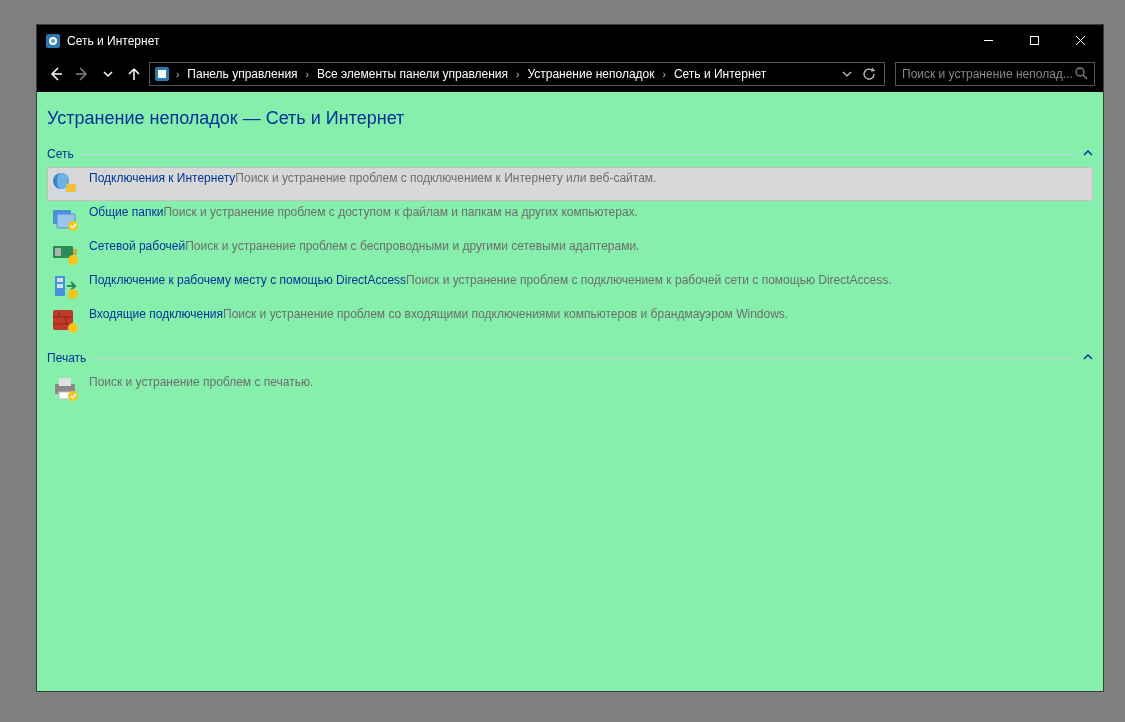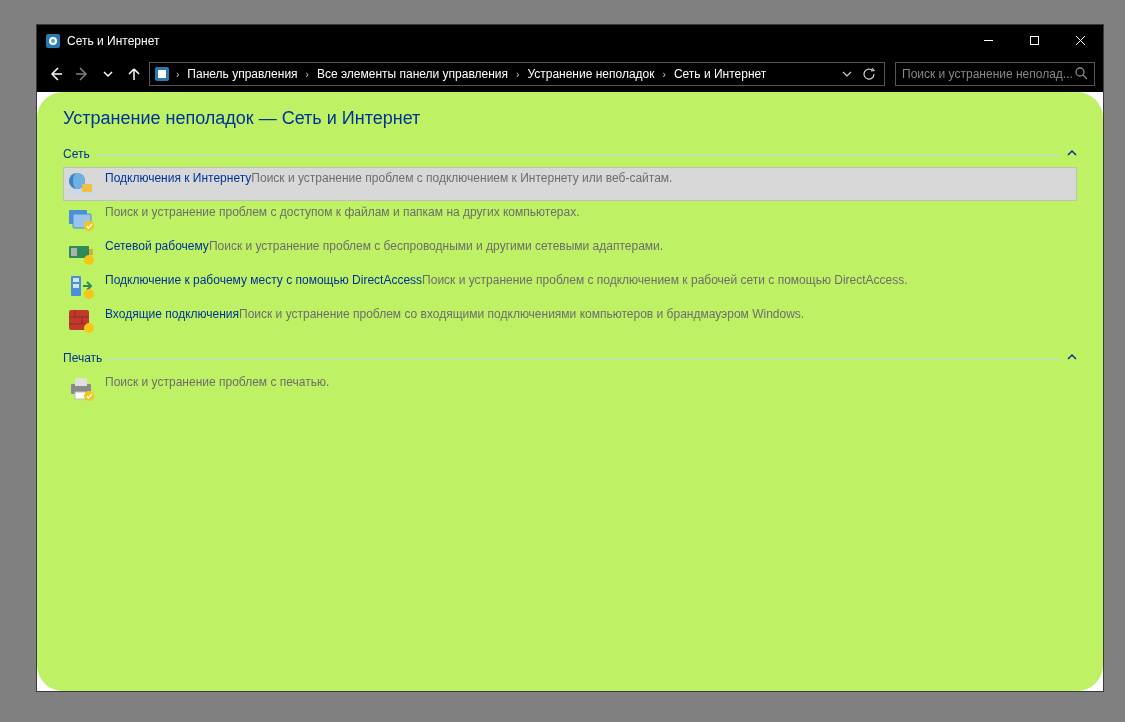--- a/index.html
+++ b/index.html
@@ -110,24 +110,23 @@
   }
   .searchbox input {
     flex: 1; background: transparent; border: none; outline: none;
     color: #ffffff; font-size: 12px;
   }
   .searchbox input::placeholder { color: #888; }
   .searchbox .search-glyph { color:#888; }
   
   .content {
     flex: 1 1 auto;
-    background: #bef264;
-    padding: 12px 26px;
+    background: #86efac;
+    padding: 12px 10px;
     overflow: auto;
-    border-radius: 26px;
   }
   .page-title {
     color: #003399;
     font-size: 18px;
     font-weight: 400;
     margin: 4px 0 18px 0;
   }
   .section-header {
     display: flex;
     align-items: center;
@@ -293,34 +292,35 @@
         <div class="item">
           <span class="item-icon">
             <svg viewBox="0 0 28 28">
               <rect x="2" y="6" width="18" height="14" rx="1" fill="#4a90d9"></rect>
               <rect x="6" y="10" width="18" height="14" rx="1" fill="#9cc3e8" stroke="#4a90d9"></rect>
               <circle cx="22" cy="22" r="5" fill="#f5c518"></circle>
               <path d="M20 22 L21.5 24 L25 20" stroke="#fff" fill="none" stroke-width="1.5"></path>
             </svg>
           </span>
           <span class="item-text">
+            <span class="item-title">Общие папки</span>
             <span class="item-desc">Поиск и устранение проблем с доступом к файлам и папкам на других компьютерах.</span>
           </span>
         </div>
         <div class="item">
           <span class="item-icon">
             <svg viewBox="0 0 28 28">
               <rect x="2" y="8" width="20" height="12" rx="1" fill="#2e8b57"></rect>
               <rect x="4" y="10" width="6" height="8" fill="#b0b0b0"></rect>
               <rect x="22" y="11" width="4" height="6" fill="#d4af37"></rect>
               <circle cx="22" cy="22" r="5" fill="#f5c518"></circle>
             </svg>
           </span>
           <span class="item-text">
-            <span class="item-title">Сетевой рабочему</span>
+            <span class="item-title">Сетевой рабочей</span>
             <span class="item-desc">Поиск и устранение проблем с беспроводными и другими сетевыми адаптерами.</span>
           </span>
         </div>
         <div class="item">
           <span class="item-icon">
             <svg viewBox="0 0 28 28">
               <rect x="4" y="4" width="10" height="20" rx="1" fill="#4a90d9"></rect>
               <rect x="6" y="6" width="6" height="4" fill="#cde4f7"></rect>
               <rect x="6" y="12" width="6" height="4" fill="#cde4f7"></rect>
               <path d="M16 14 L24 14 M20 10 L24 14 L20 18" stroke="#2e8b57" stroke-width="2" fill="none"></path>

